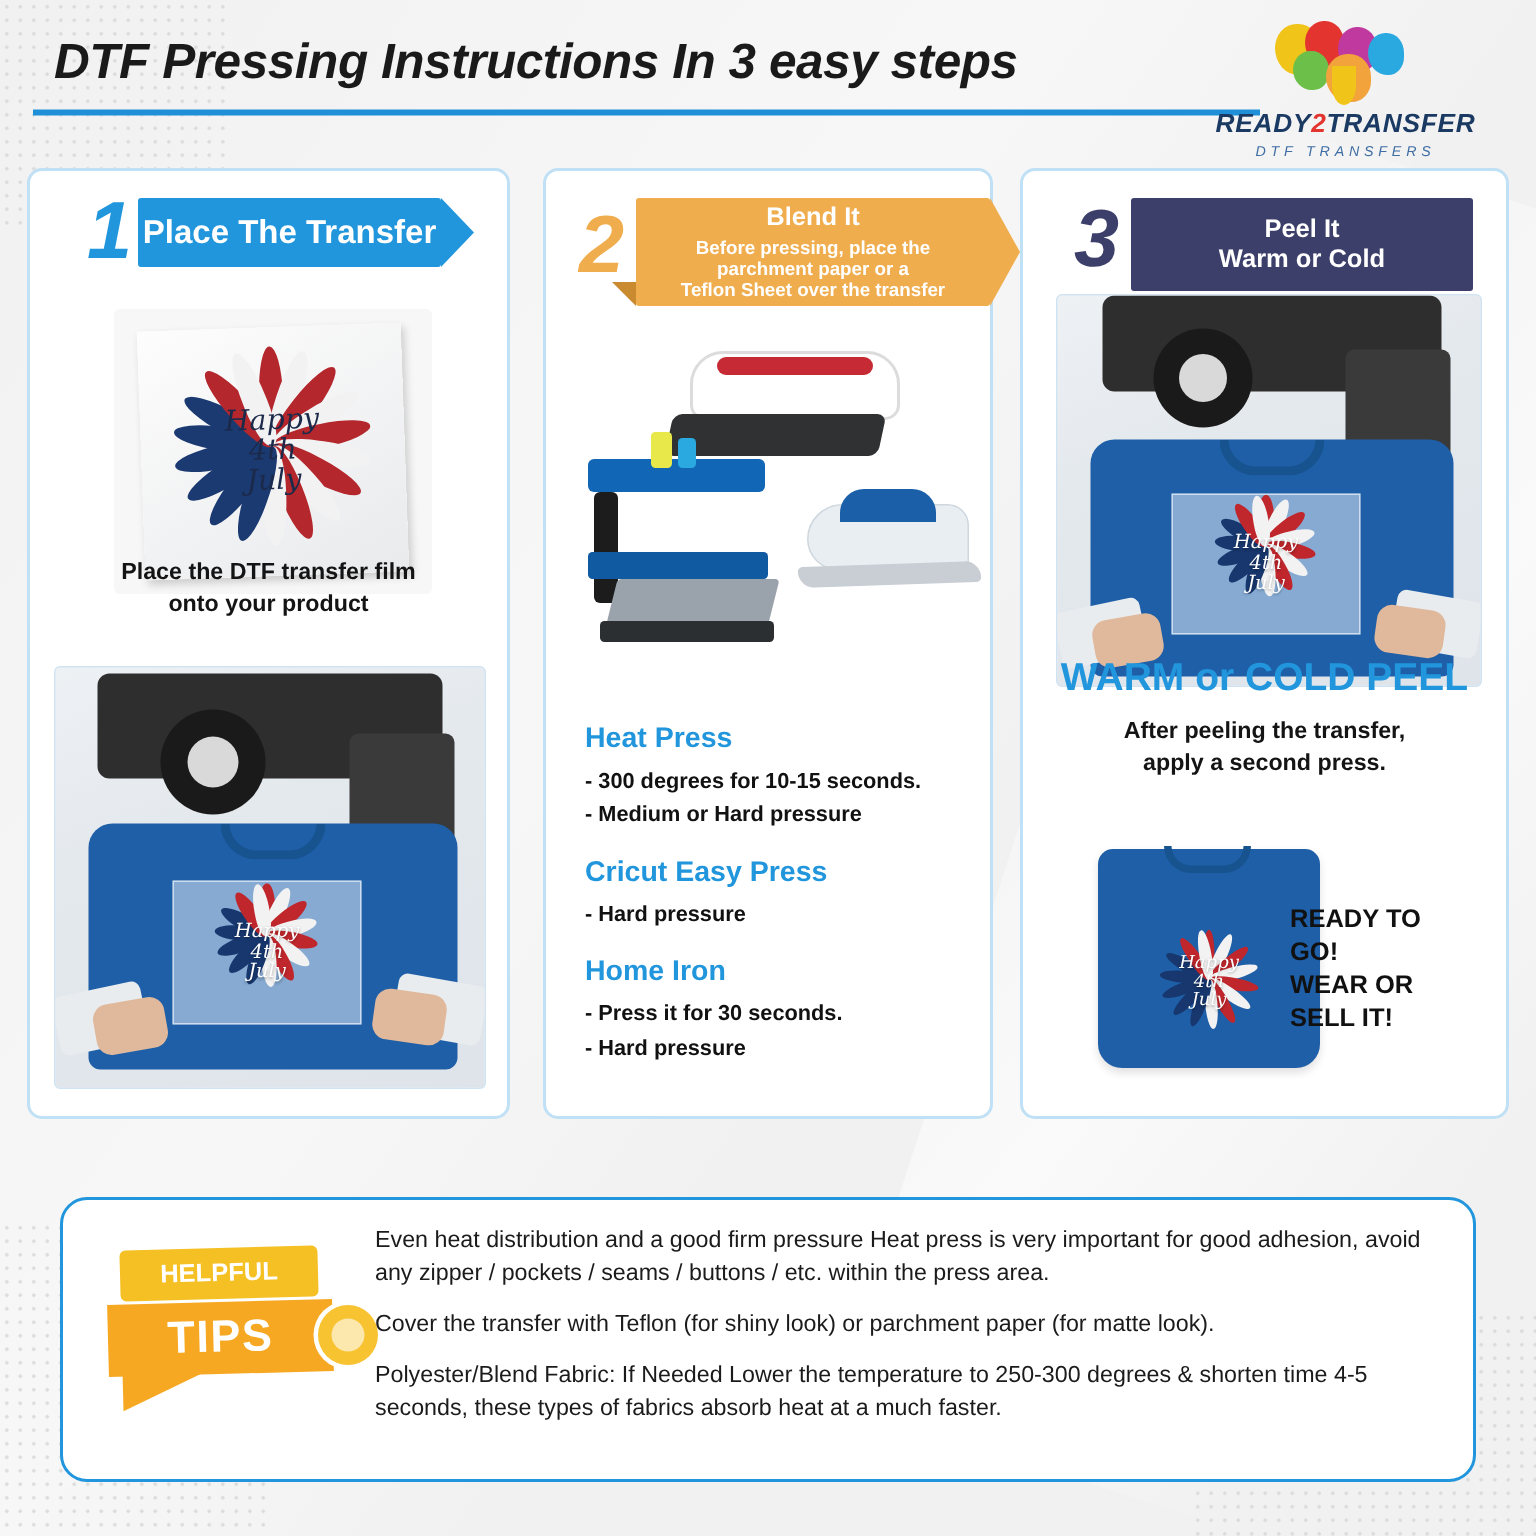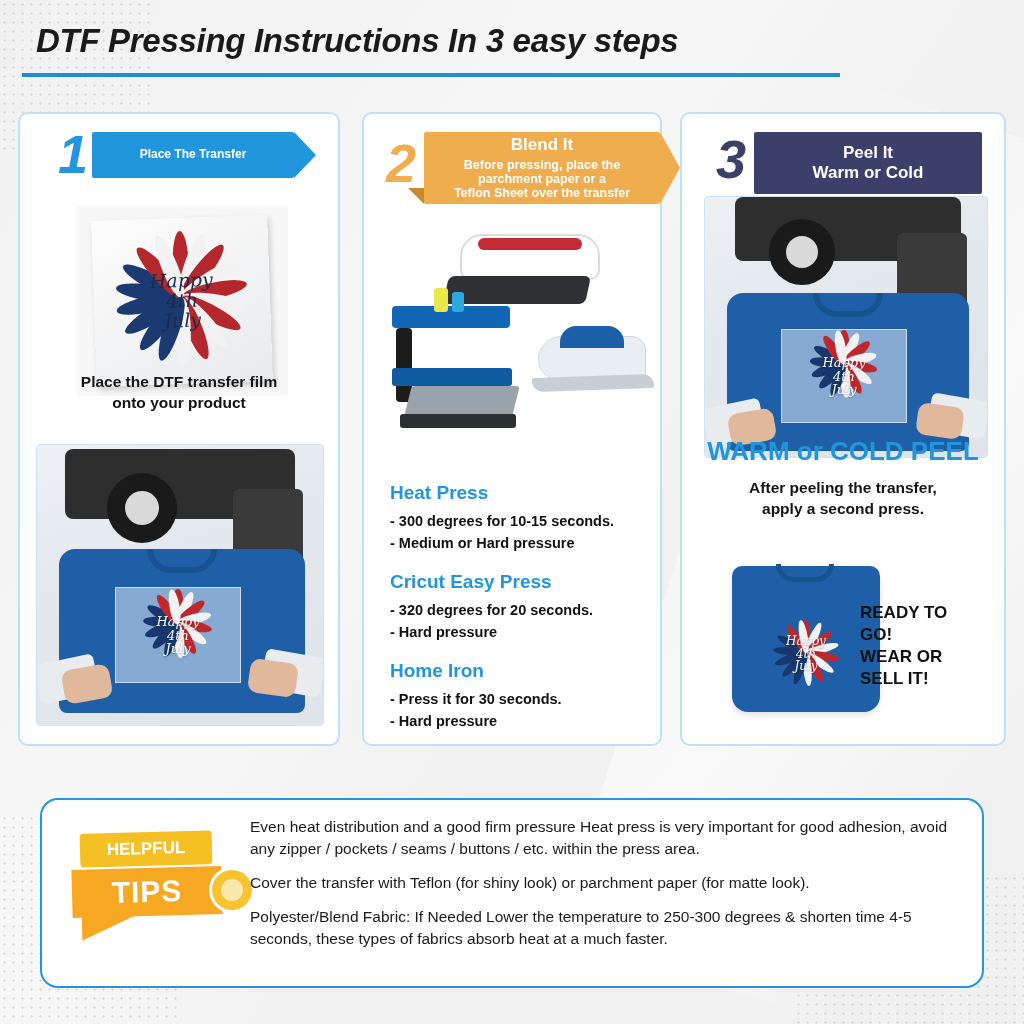--- a/index.html
+++ b/index.html
@@ -78,21 +78,21 @@
     position: absolute; top: 18px; height: 46px;
     display: flex; align-items: center; justify-content: center;
     color: #fff; font-weight: bold; text-align: center; line-height: 1.15;
   }
 
   .stepnum {
     position: absolute; font-size: 54px; font-weight: bold; line-height: 1; z-index: 4;
   }
 
   
-  .r1 { left: 72px; width: 202px; background: #2196dc; font-size: 12px; border-radius: 2px; }
+  .r1 { left: 72px; width: 202px; background: #2196dc; font-size: 22px; border-radius: 2px; }
   .r1:after {
     content: ""; position: absolute; right: -22px; top: 0;
     border-top: 23px solid transparent; border-bottom: 23px solid transparent;
     border-left: 22px solid #2196dc;
   }
   .n1 { left: 38px; top: 13px; color: #2196dc; font-style: italic; }
 
   
   .r2 {
     left: 60px; width: 236px; height: 72px; background: #f0ad4e;
@@ -212,20 +212,35 @@
 <div class="page">
   <div class="dots tl"></div>
   <div class="dots bl"></div>
   <div class="dots br"></div>
   <div class="diag"></div>
 
   <div class="header">
     <div class="title">DTF Pressing Instructions In 3 easy steps</div>
     <div class="title-rule"></div>
 
+    <div class="brand">
+      <div class="brand-logo">
+        <div class="blob" style="left:58px;top:2px;width:30px;height:34px;background:#f0c419;"></div>
+        <div class="blob" style="left:78px;top:0px;width:26px;height:30px;background:#e4342f;"></div>
+        <div class="blob" style="left:100px;top:4px;width:26px;height:30px;background:#c0399f;"></div>
+        <div class="blob" style="left:120px;top:8px;width:24px;height:28px;background:#2aa9e0;"></div>
+        <div class="blob" style="left:70px;top:20px;width:24px;height:26px;background:#6cc04a;"></div>
+        <div class="blob" style="left:92px;top:22px;width:30px;height:32px;background:#f2a33c;"></div>
+        <div style="position:absolute;left:96px;top:30px;width:16px;height:26px;background:#f0c419;border-radius:0 0 50% 50%;"></div>
+      </div>
+      <div class="brand-name">
+        <span>READY</span><span class="num">2</span><span>TRANSFER</span>
+      </div>
+      <div class="brand-sub">DTF TRANSFERS</div>
+    </div>
   </div>
 
   <div class="cards">
 
     <div class="card c1">
       <div class="stepnum n1">1</div>
       <div class="ribbon r1">Place The Transfer</div>
 
       <div class="photo" style="left:56px;top:92px;width:212px;height:190px;background:#f7f7f7;">
         <div style="position:absolute;left:18px;top:12px;width:176px;height:166px;background:linear-gradient(150deg,#fdfdfd,#e9eaec);box-shadow:2px 3px 6px rgba(0,0,0,.18);transform:rotate(-2deg);">
@@ -335,21 +350,20 @@
       </div>
 
       <div class="specs">
         <div class="spec-block">
           <div class="spec-h">Heat Press</div>
           <div class="spec-l">- 300 degrees for 10-15 seconds.</div>
           <div class="spec-l">- Medium or Hard pressure</div>
         </div>
         <div class="spec-block">
           <div class="spec-h">Cricut Easy Press</div>
-          <div class="spec-l">- 320 degrees for 20 seconds.</div>
           <div class="spec-l">- Hard pressure</div>
         </div>
         <div class="spec-block">
           <div class="spec-h">Home Iron</div>
           <div class="spec-l">- Press it for 30 seconds.</div>
           <div class="spec-l">- Hard pressure</div>
         </div>
       </div>
     </div>
 

